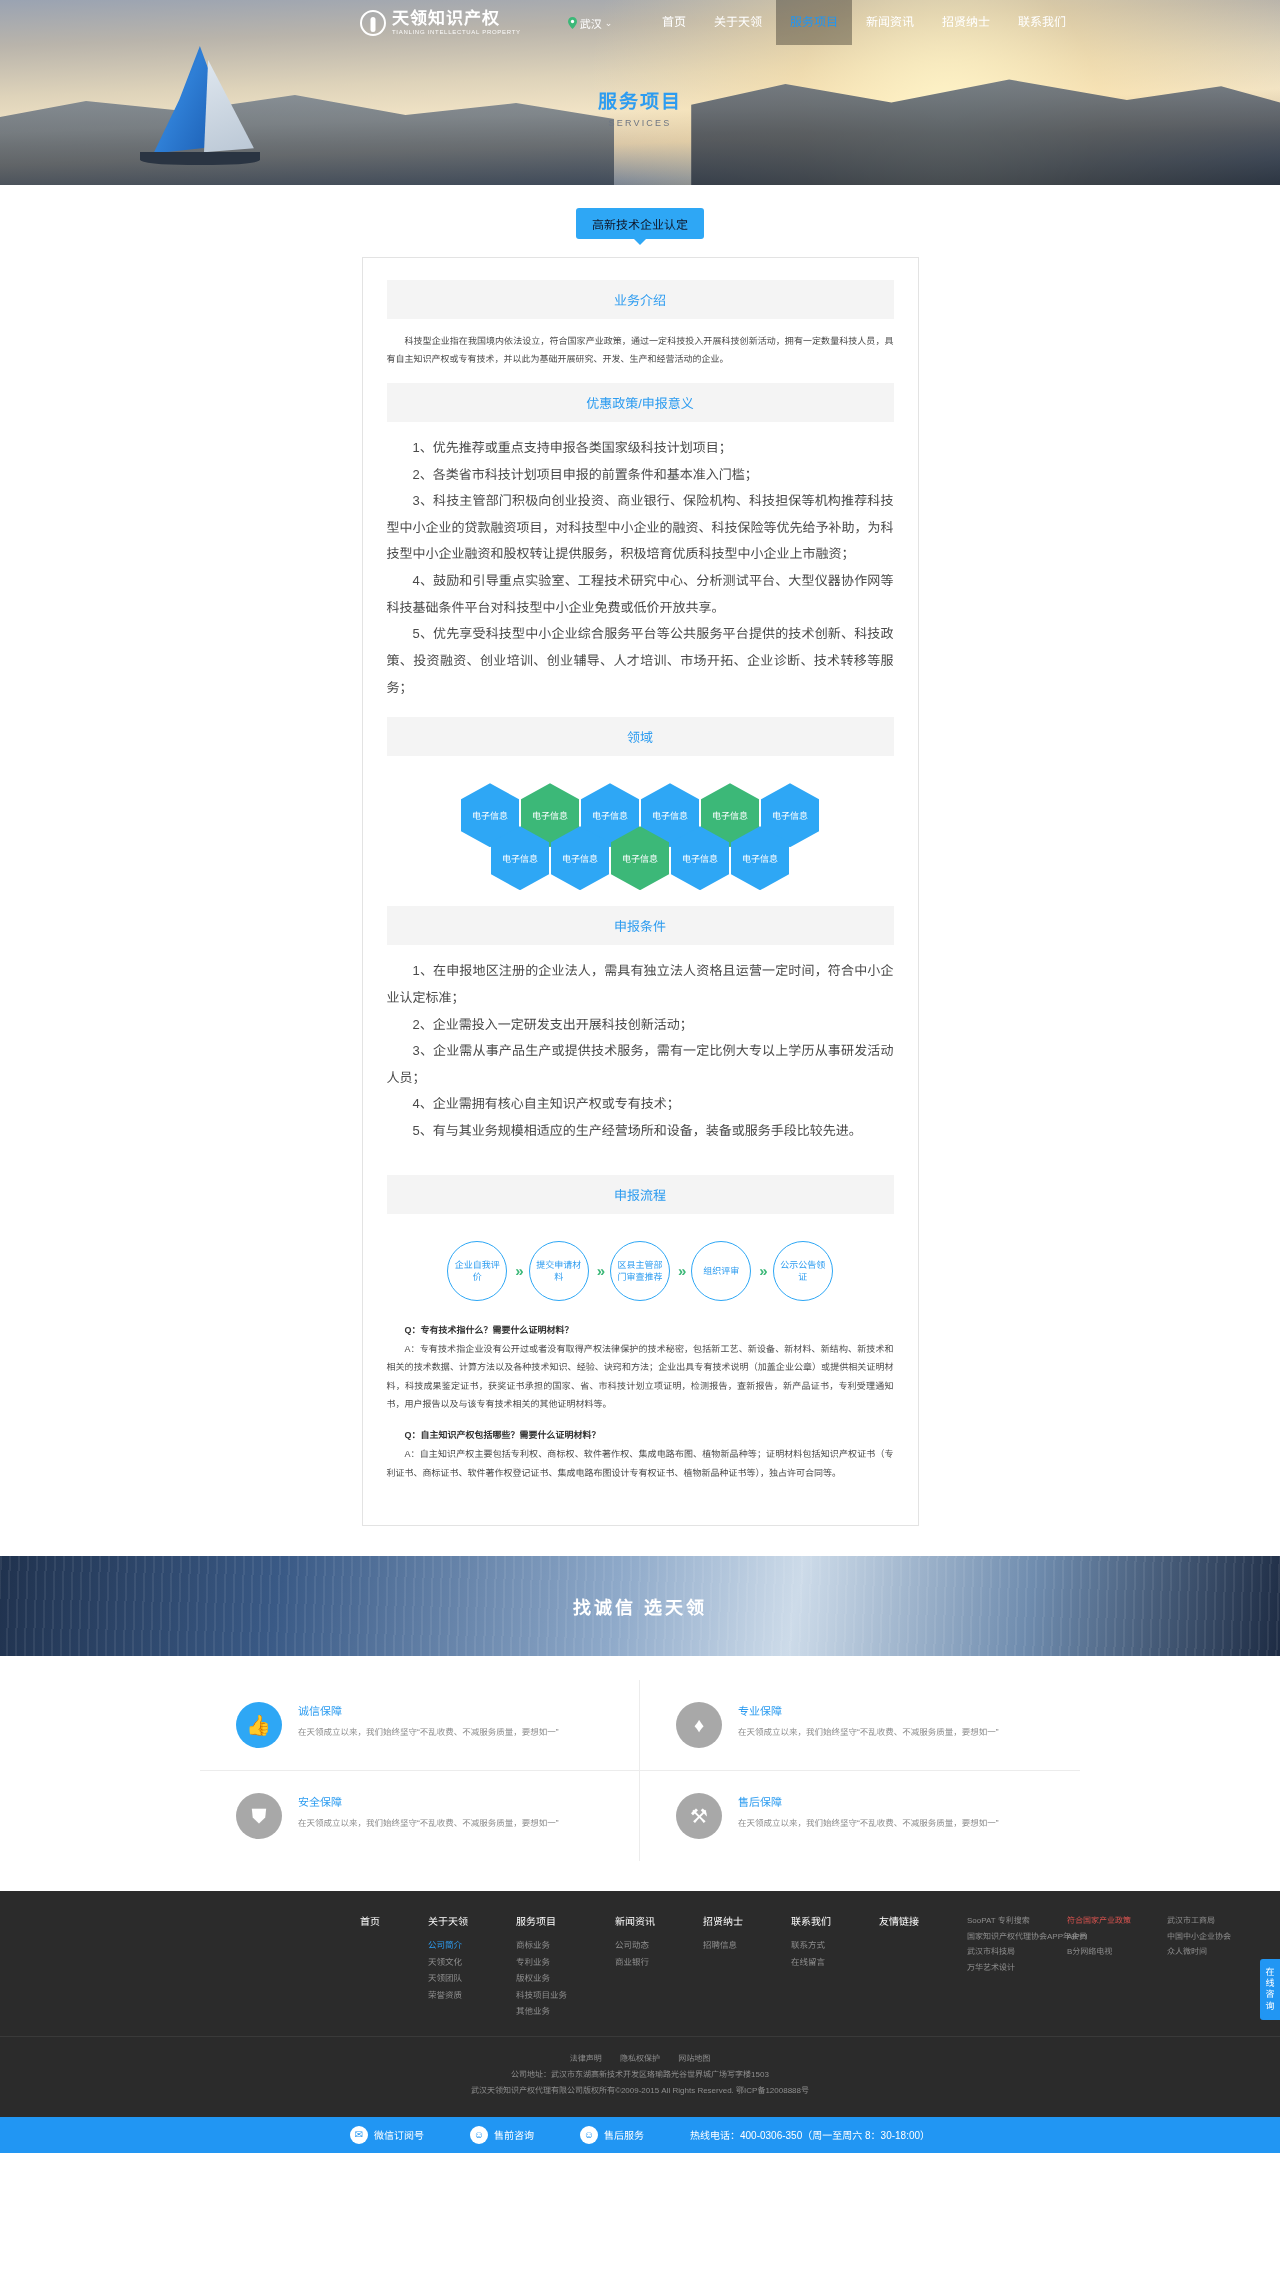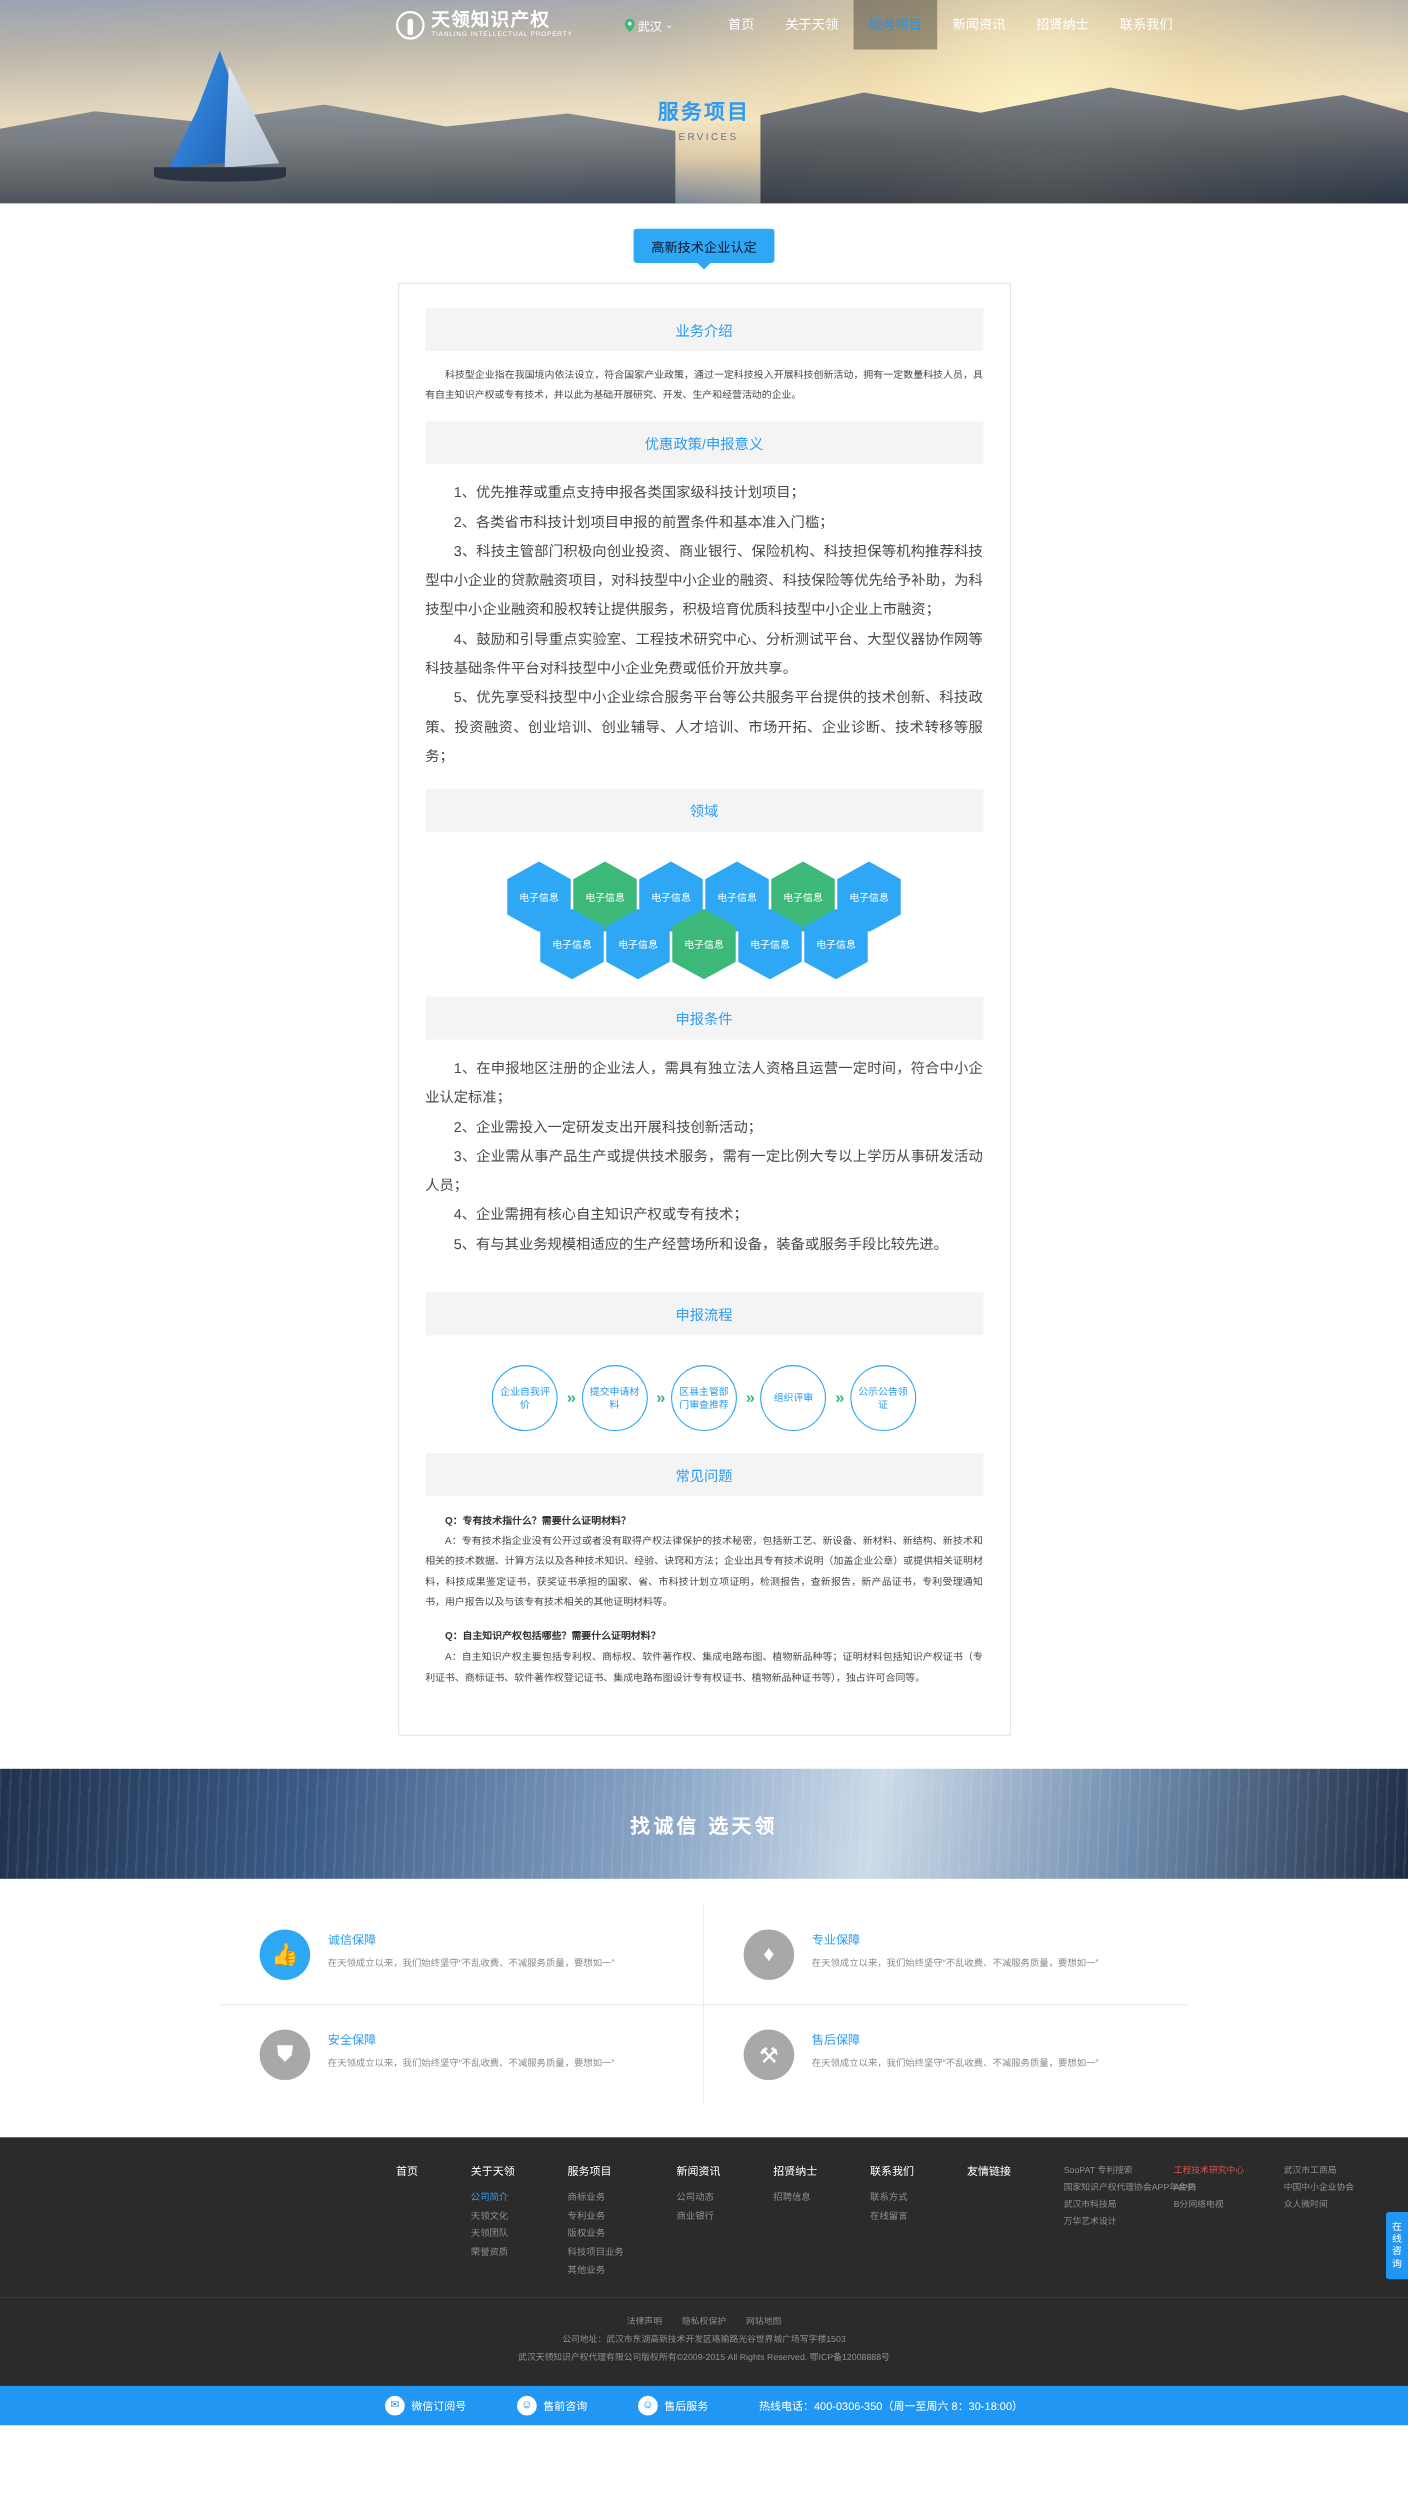--- a/index.html
+++ b/index.html
@@ -294,21 +294,20 @@
     <div class="arrow">»</div>
     <div class="step">提交申请材料</div>
     <div class="arrow">»</div>
     <div class="step">区县主管部门审查推荐</div>
     <div class="arrow">»</div>
     <div class="step">组织评审</div>
     <div class="arrow">»</div>
     <div class="step">公示公告领证</div>
   </div>
 
-  <div class="sec-head">常见问题</div>
   <div class="faq-block">
     <div class="faq-q">Q：专有技术指什么？需要什么证明材料？</div>
     <div class="faq-a">A：专有技术指企业没有公开过或者没有取得产权法律保护的技术秘密，包括新工艺、新设备、新材料、新结构、新技术和相关的技术数据、计算方法以及各种技术知识、经验、诀窍和方法；企业出具专有技术说明（加盖企业公章）或提供相关证明材料，科技成果鉴定证书，获奖证书承担的国家、省、市科技计划立项证明，检测报告，查新报告，新产品证书，专利受理通知书，用户报告以及与该专有技术相关的其他证明材料等。</div>
   </div>
   <div class="faq-block">
     <div class="faq-q">Q：自主知识产权包括哪些？需要什么证明材料？</div>
     <div class="faq-a">A：自主知识产权主要包括专利权、商标权、软件著作权、集成电路布图、植物新品种等；证明材料包括知识产权证书（专利证书、商标证书、软件著作权登记证书、集成电路布图设计专有权证书、植物新品种证书等），独占许可合同等。</div>
   </div>
 </div>
 
@@ -382,21 +381,21 @@
       <div class="f-head">联系我们</div>
       <a class="f-link">联系方式</a>
       <a class="f-link">在线留言</a>
     </div>
     <div class="f-col">
       <div class="f-head">友情链接</div>
     </div>
     <div class="f-col">
       <div class="f-links-grid">
         <a class="f-link">SooPAT 专利搜索</a>
-        <a class="f-link red">工程技术研究中心</a>
+        <a class="f-link red">符合国家产业政策</a>
         <a class="f-link">武汉市工商局</a>
         <a class="f-link">国家知识产权代理协会APP年会员</a>
         <a class="f-link">AIPPI</a>
         <a class="f-link">中国中小企业协会</a>
         <a class="f-link">武汉市科技局</a>
         <a class="f-link">B分网络电视</a>
         <a class="f-link">众人微时间</a>
         <a class="f-link">万华艺术设计</a>
       </div>
     </div>

